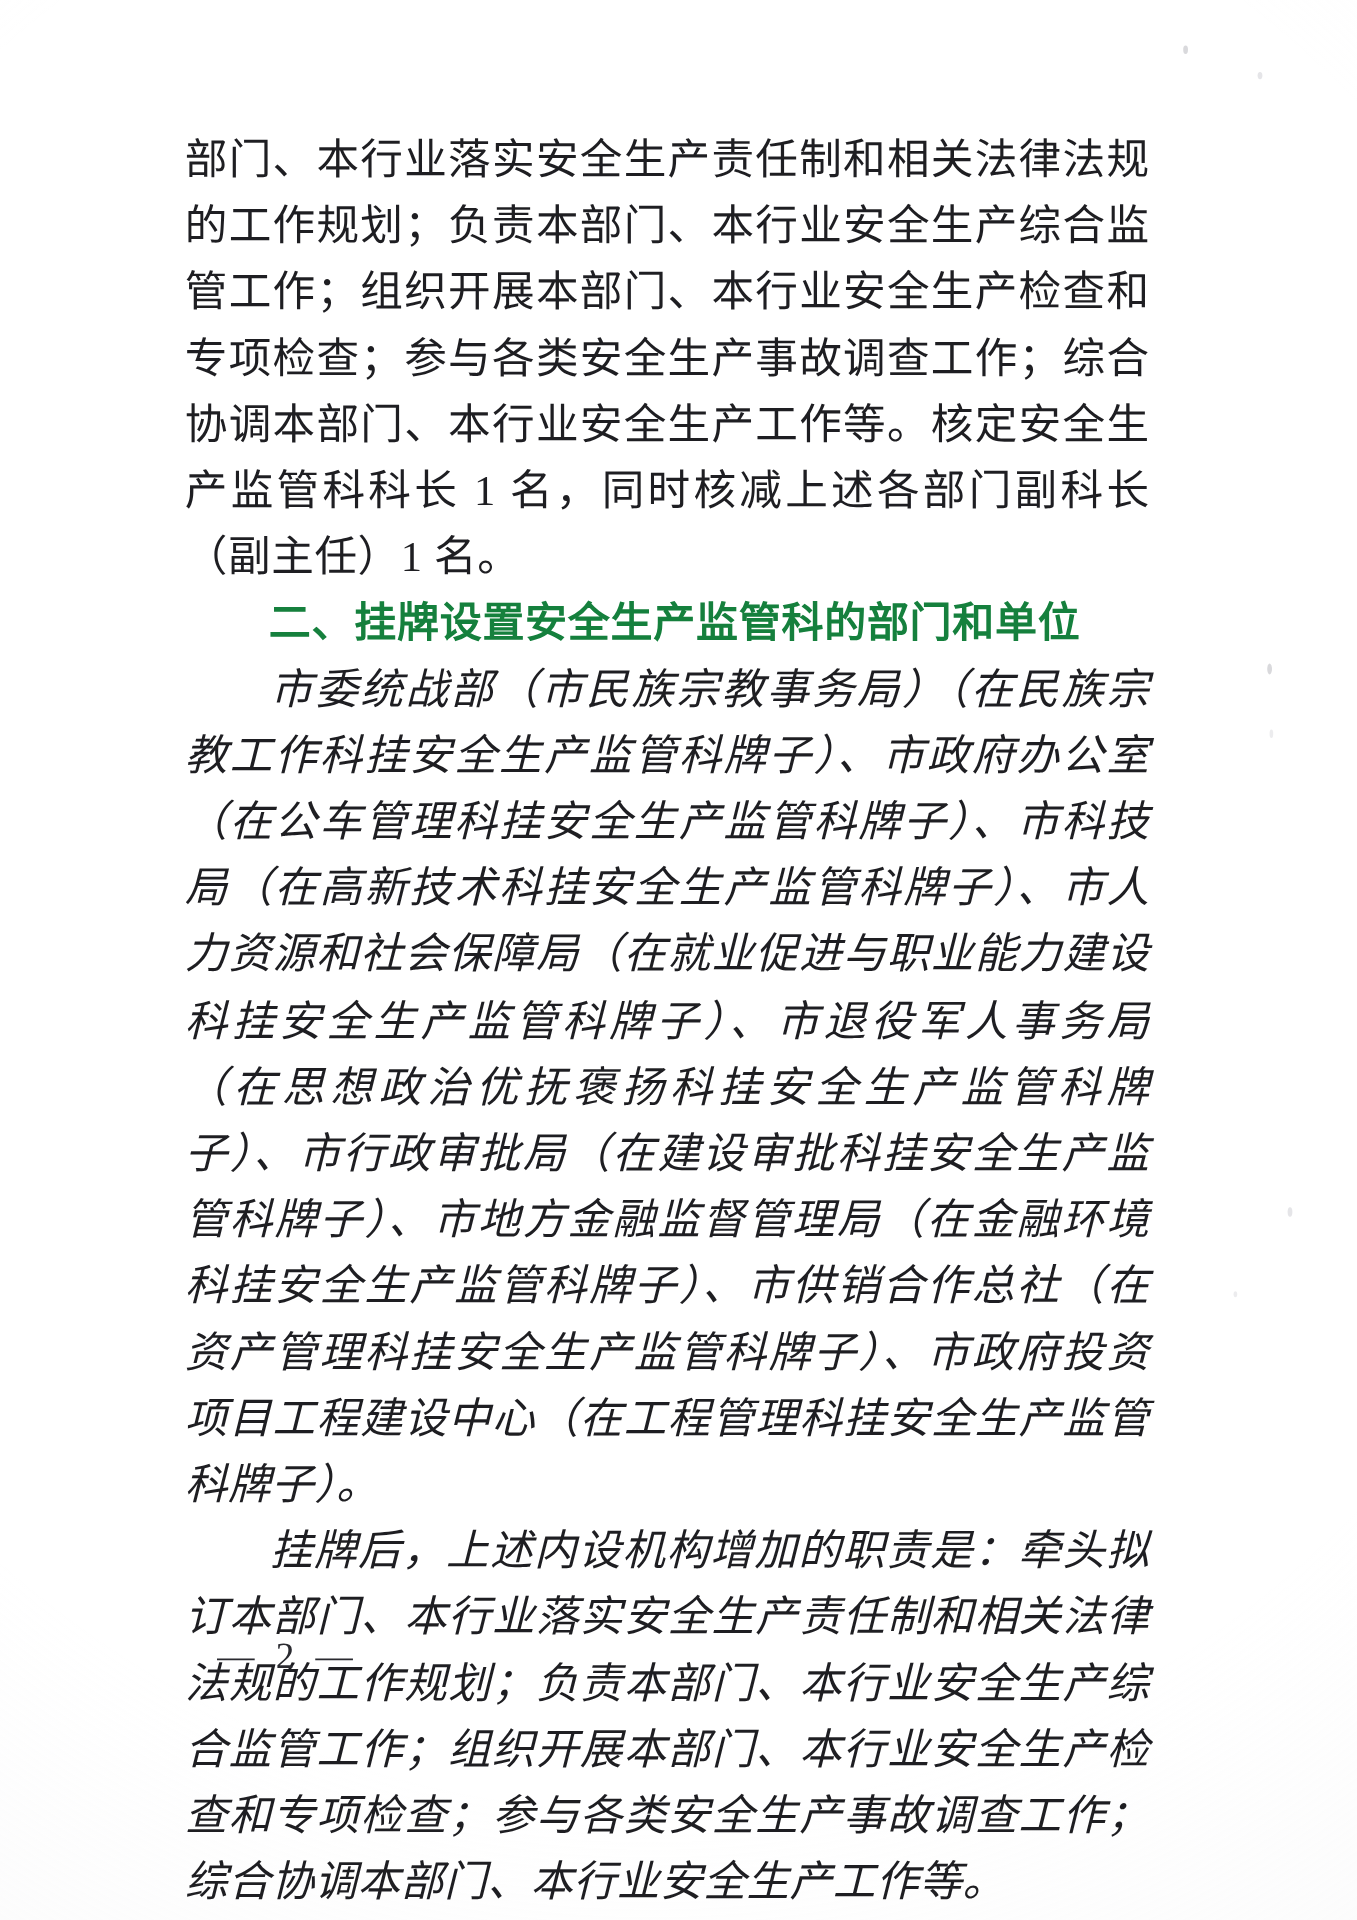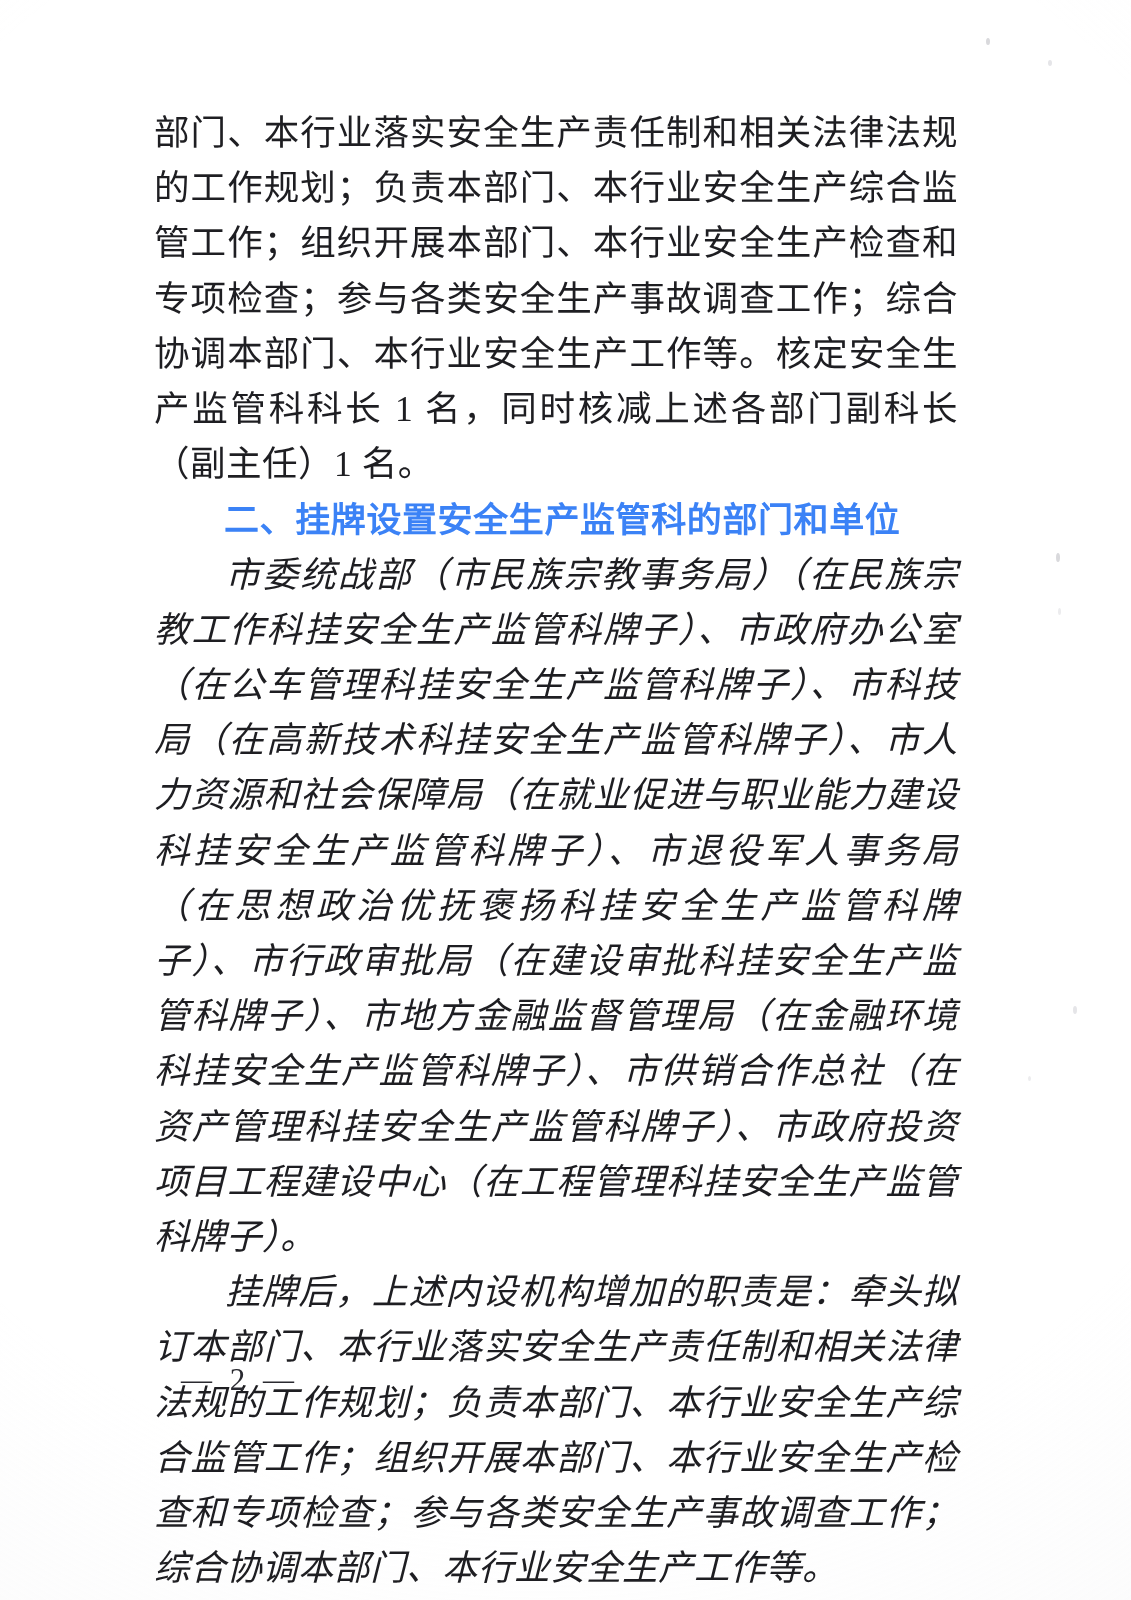--- a/index.html
+++ b/index.html
@@ -62,22 +62,22 @@
 
   .para.indent2 { text-indent: 2em; font-style: italic; }
 
   .heading {
     margin: 0;
     font-size: 35px;
     line-height: 55.2px;
     letter-spacing: 0.6px;
     text-indent: 2em;
     font-weight: bold;
-    color: #3b82f6;
-    font-family: Liberation Sans, sans-serif;
+    color: #15803d;
+    font-family: Liberation Serif, serif;
   }
 
   .gap-before-heading { margin-top: 0px; }
 
   
   .page-number {
     position: absolute;
     left: 0;
     top: 1362px;
     width: 480px;

